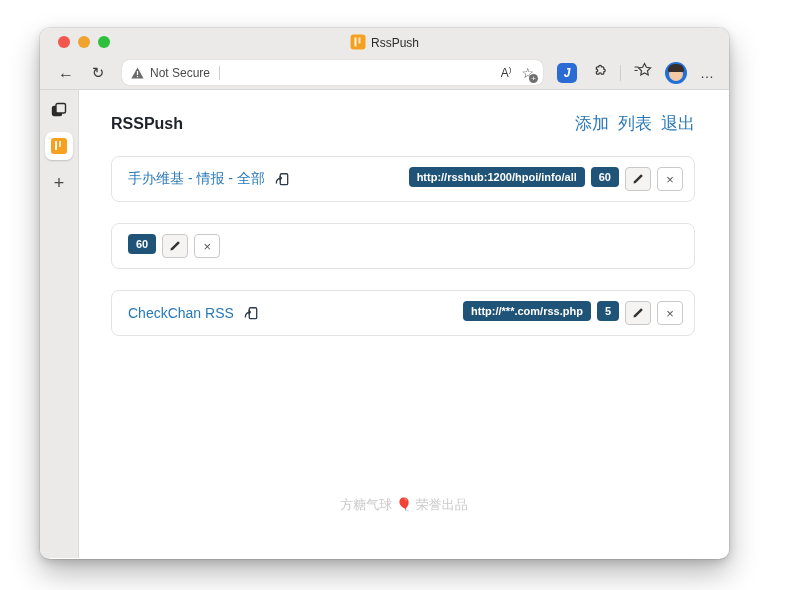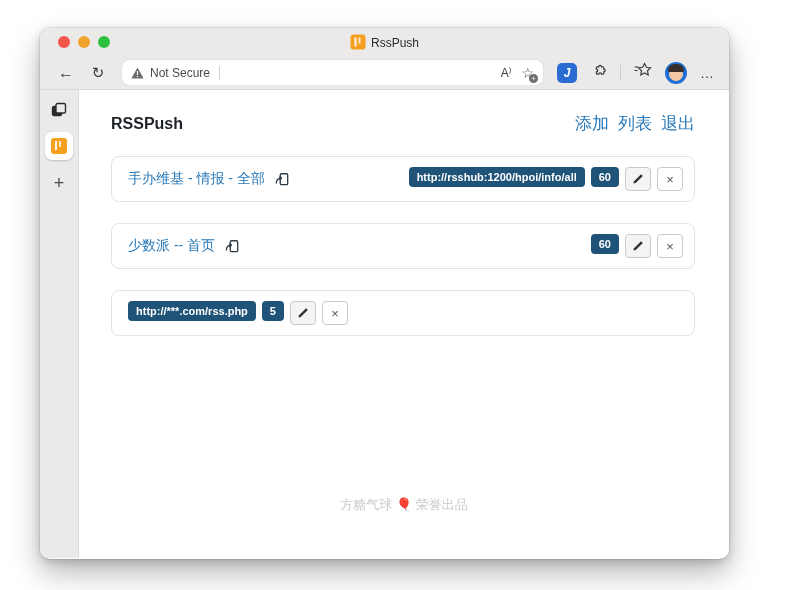--- a/index.html
+++ b/index.html
@@ -179,42 +179,42 @@
             <span class="btn edit">
               <svg width="12" height="12" viewBox="0 0 16 16">
                   <path d="M12.1 1.6l2.3 2.3-9.4 9.4-3 .7.7-3z" fill="#333"></path>
                 </svg>
             </span>
             <span class="btn close">×</span>
           </div>
         </div>
 
         <div class="card">
+          <div class="task-right">
+            <span class="badge">60</span>
+            <span class="btn edit">
+              <svg width="12" height="12" viewBox="0 0 16 16">
+                  <path d="M12.1 1.6l2.3 2.3-9.4 9.4-3 .7.7-3z" fill="#333"></path>
+                </svg>
+            </span>
+            <span class="btn close">×</span>
+          </div>
+        </div>
+
+        <div class="card">
           <div class="task-name">
-            <a href="#" class="task-link">少数派 -- 首页</a>
+            <a href="#" class="task-link">CheckChan RSS</a>
             <span class="task-open-icon">
               <svg width="14" height="14" viewBox="0 0 16 16" fill="none" stroke="#2f3a44" stroke-width="1.5">
                 <rect x="6" y="2" width="8.5" height="12.5" rx="1.5"></rect>
                 <path d="M1.5 13c0-4.5 2.5-6 6-6"></path>
                   <path d="M7.5 7l-2.4-2M7.5 7l-2.4 2"></path>
               </svg>
             </span>
           </div>
-          <div class="task-right">
-            <span class="badge">60</span>
-            <span class="btn edit">
-              <svg width="12" height="12" viewBox="0 0 16 16">
-                  <path d="M12.1 1.6l2.3 2.3-9.4 9.4-3 .7.7-3z" fill="#333"></path>
-                </svg>
-            </span>
-            <span class="btn close">×</span>
-          </div>
-        </div>
-
-        <div class="card">
           <div class="task-right">
             <span class="badge">http://***.com/rss.php</span>
             <span class="badge">5</span>
             <span class="btn edit">
               <svg width="12" height="12" viewBox="0 0 16 16">
                   <path d="M12.1 1.6l2.3 2.3-9.4 9.4-3 .7.7-3z" fill="#333"></path>
                 </svg>
             </span>
             <span class="btn close">×</span>
           </div>

